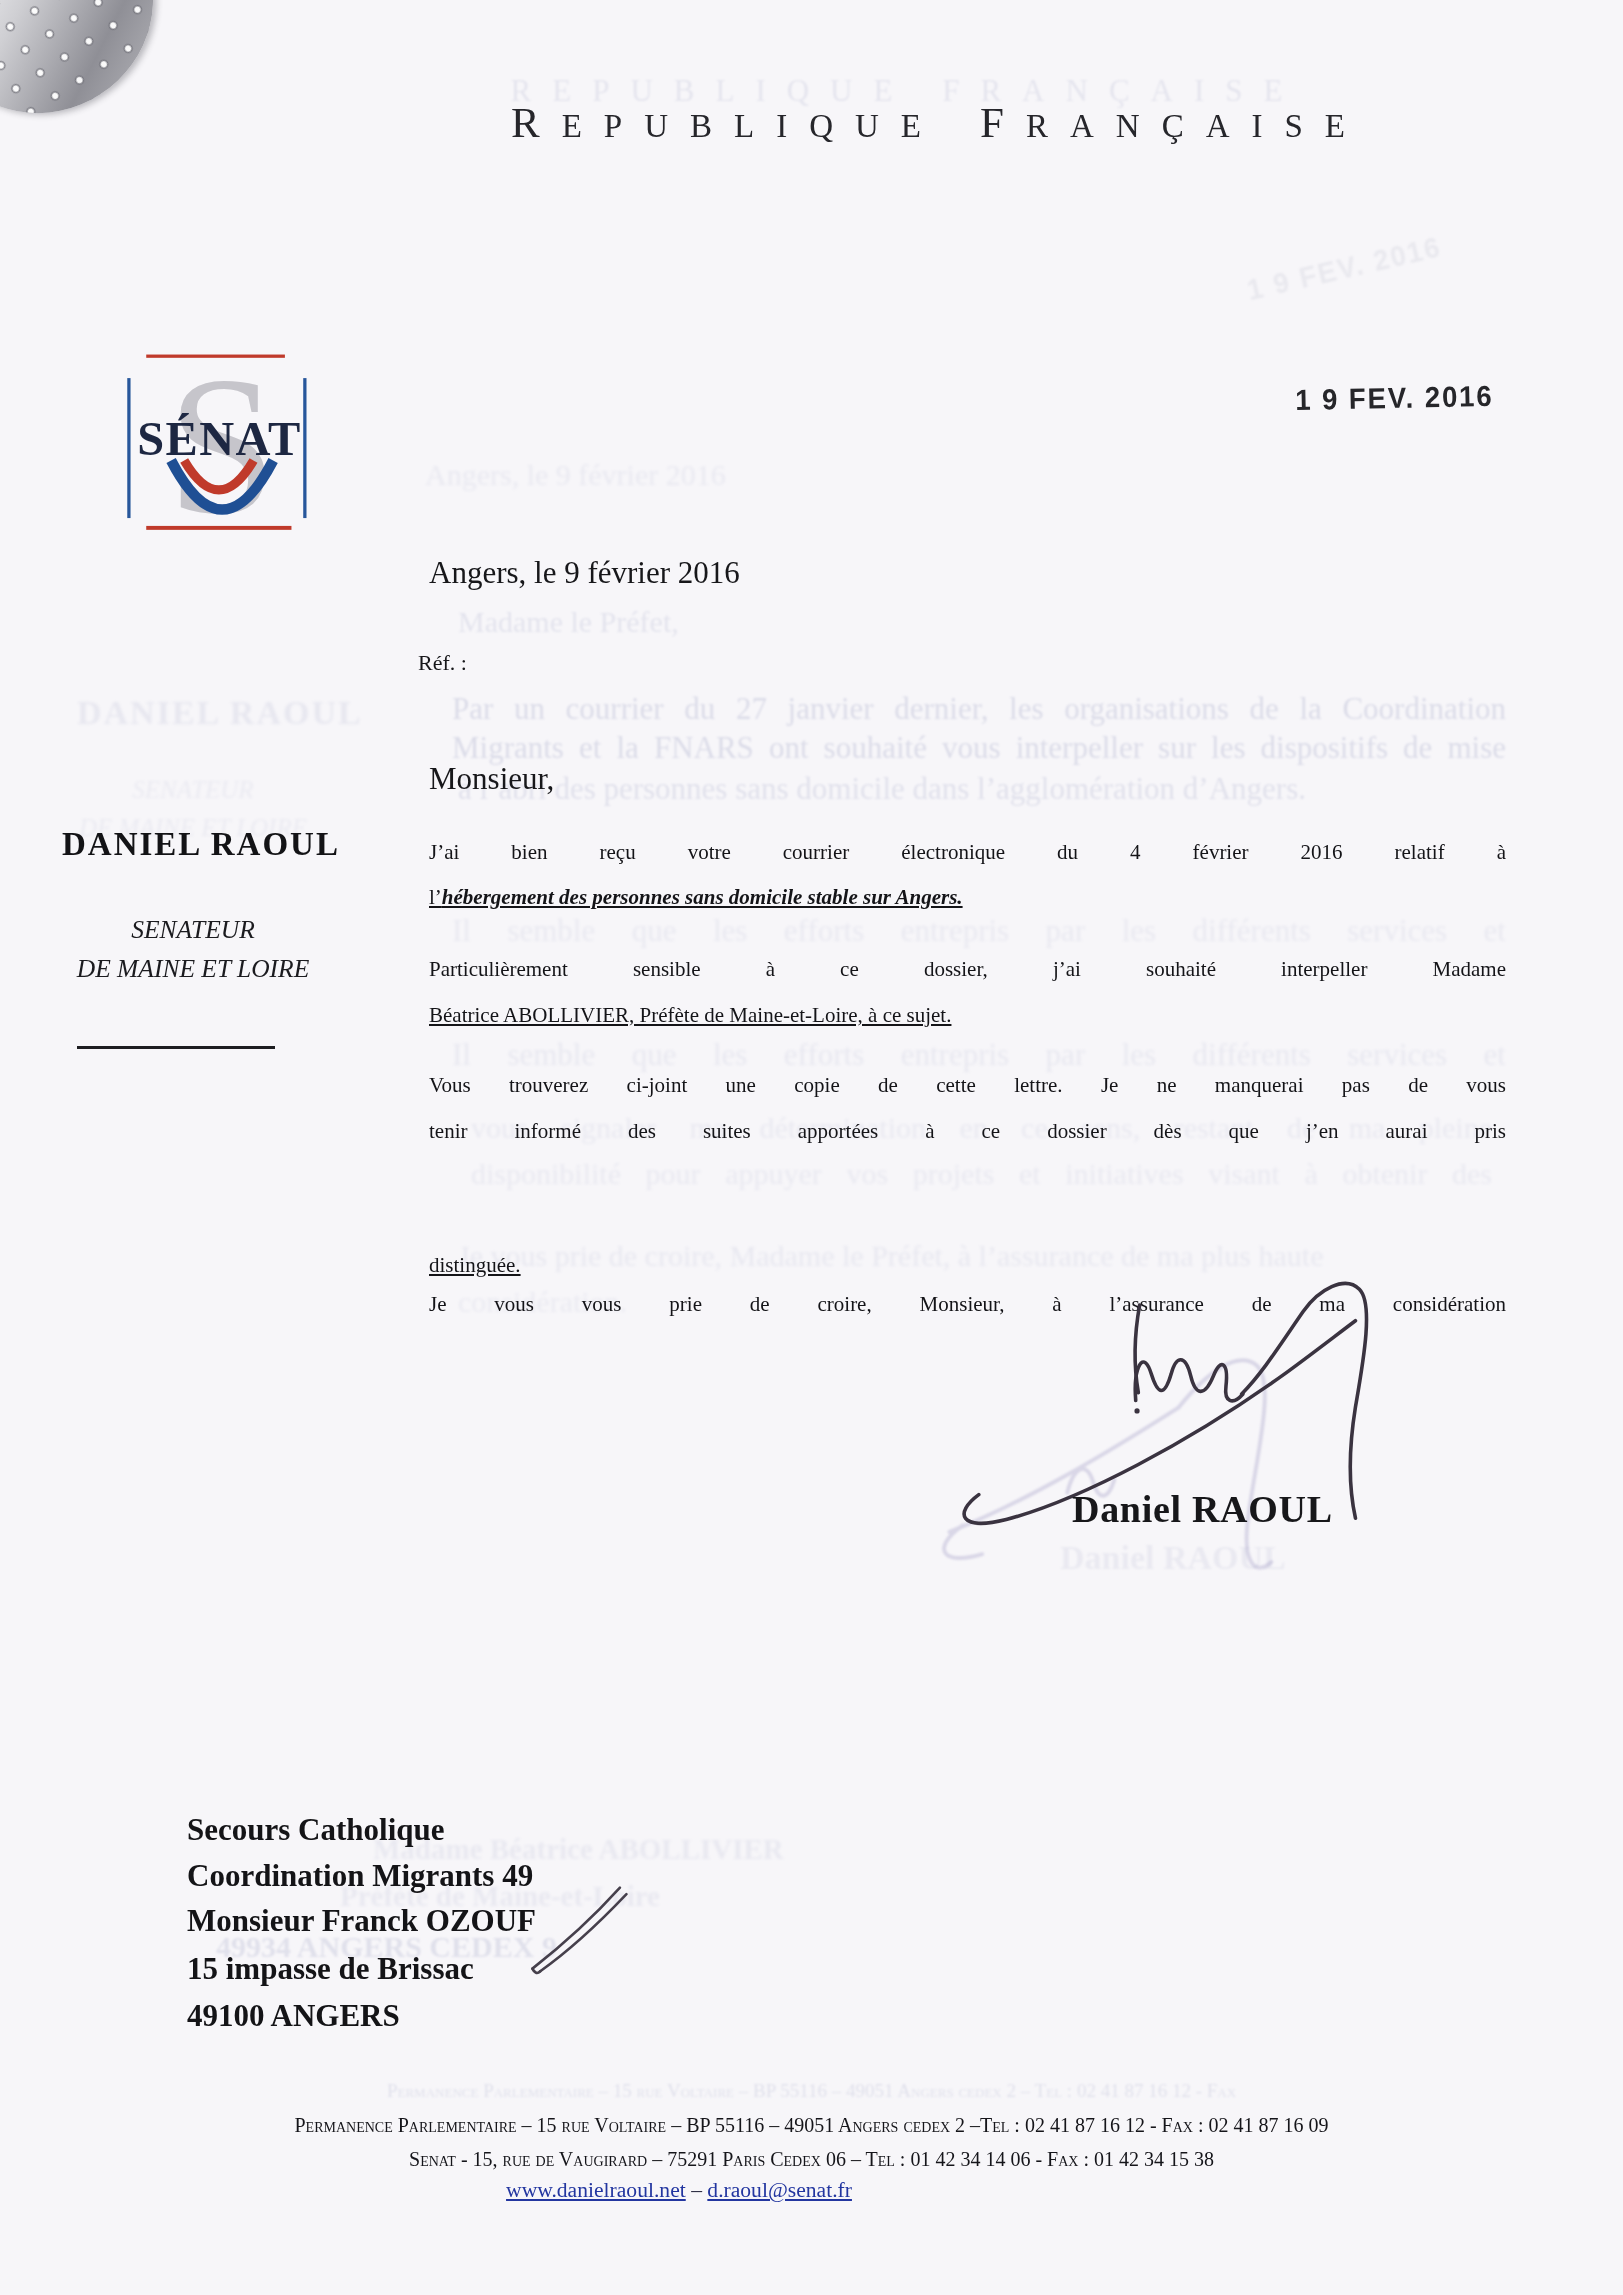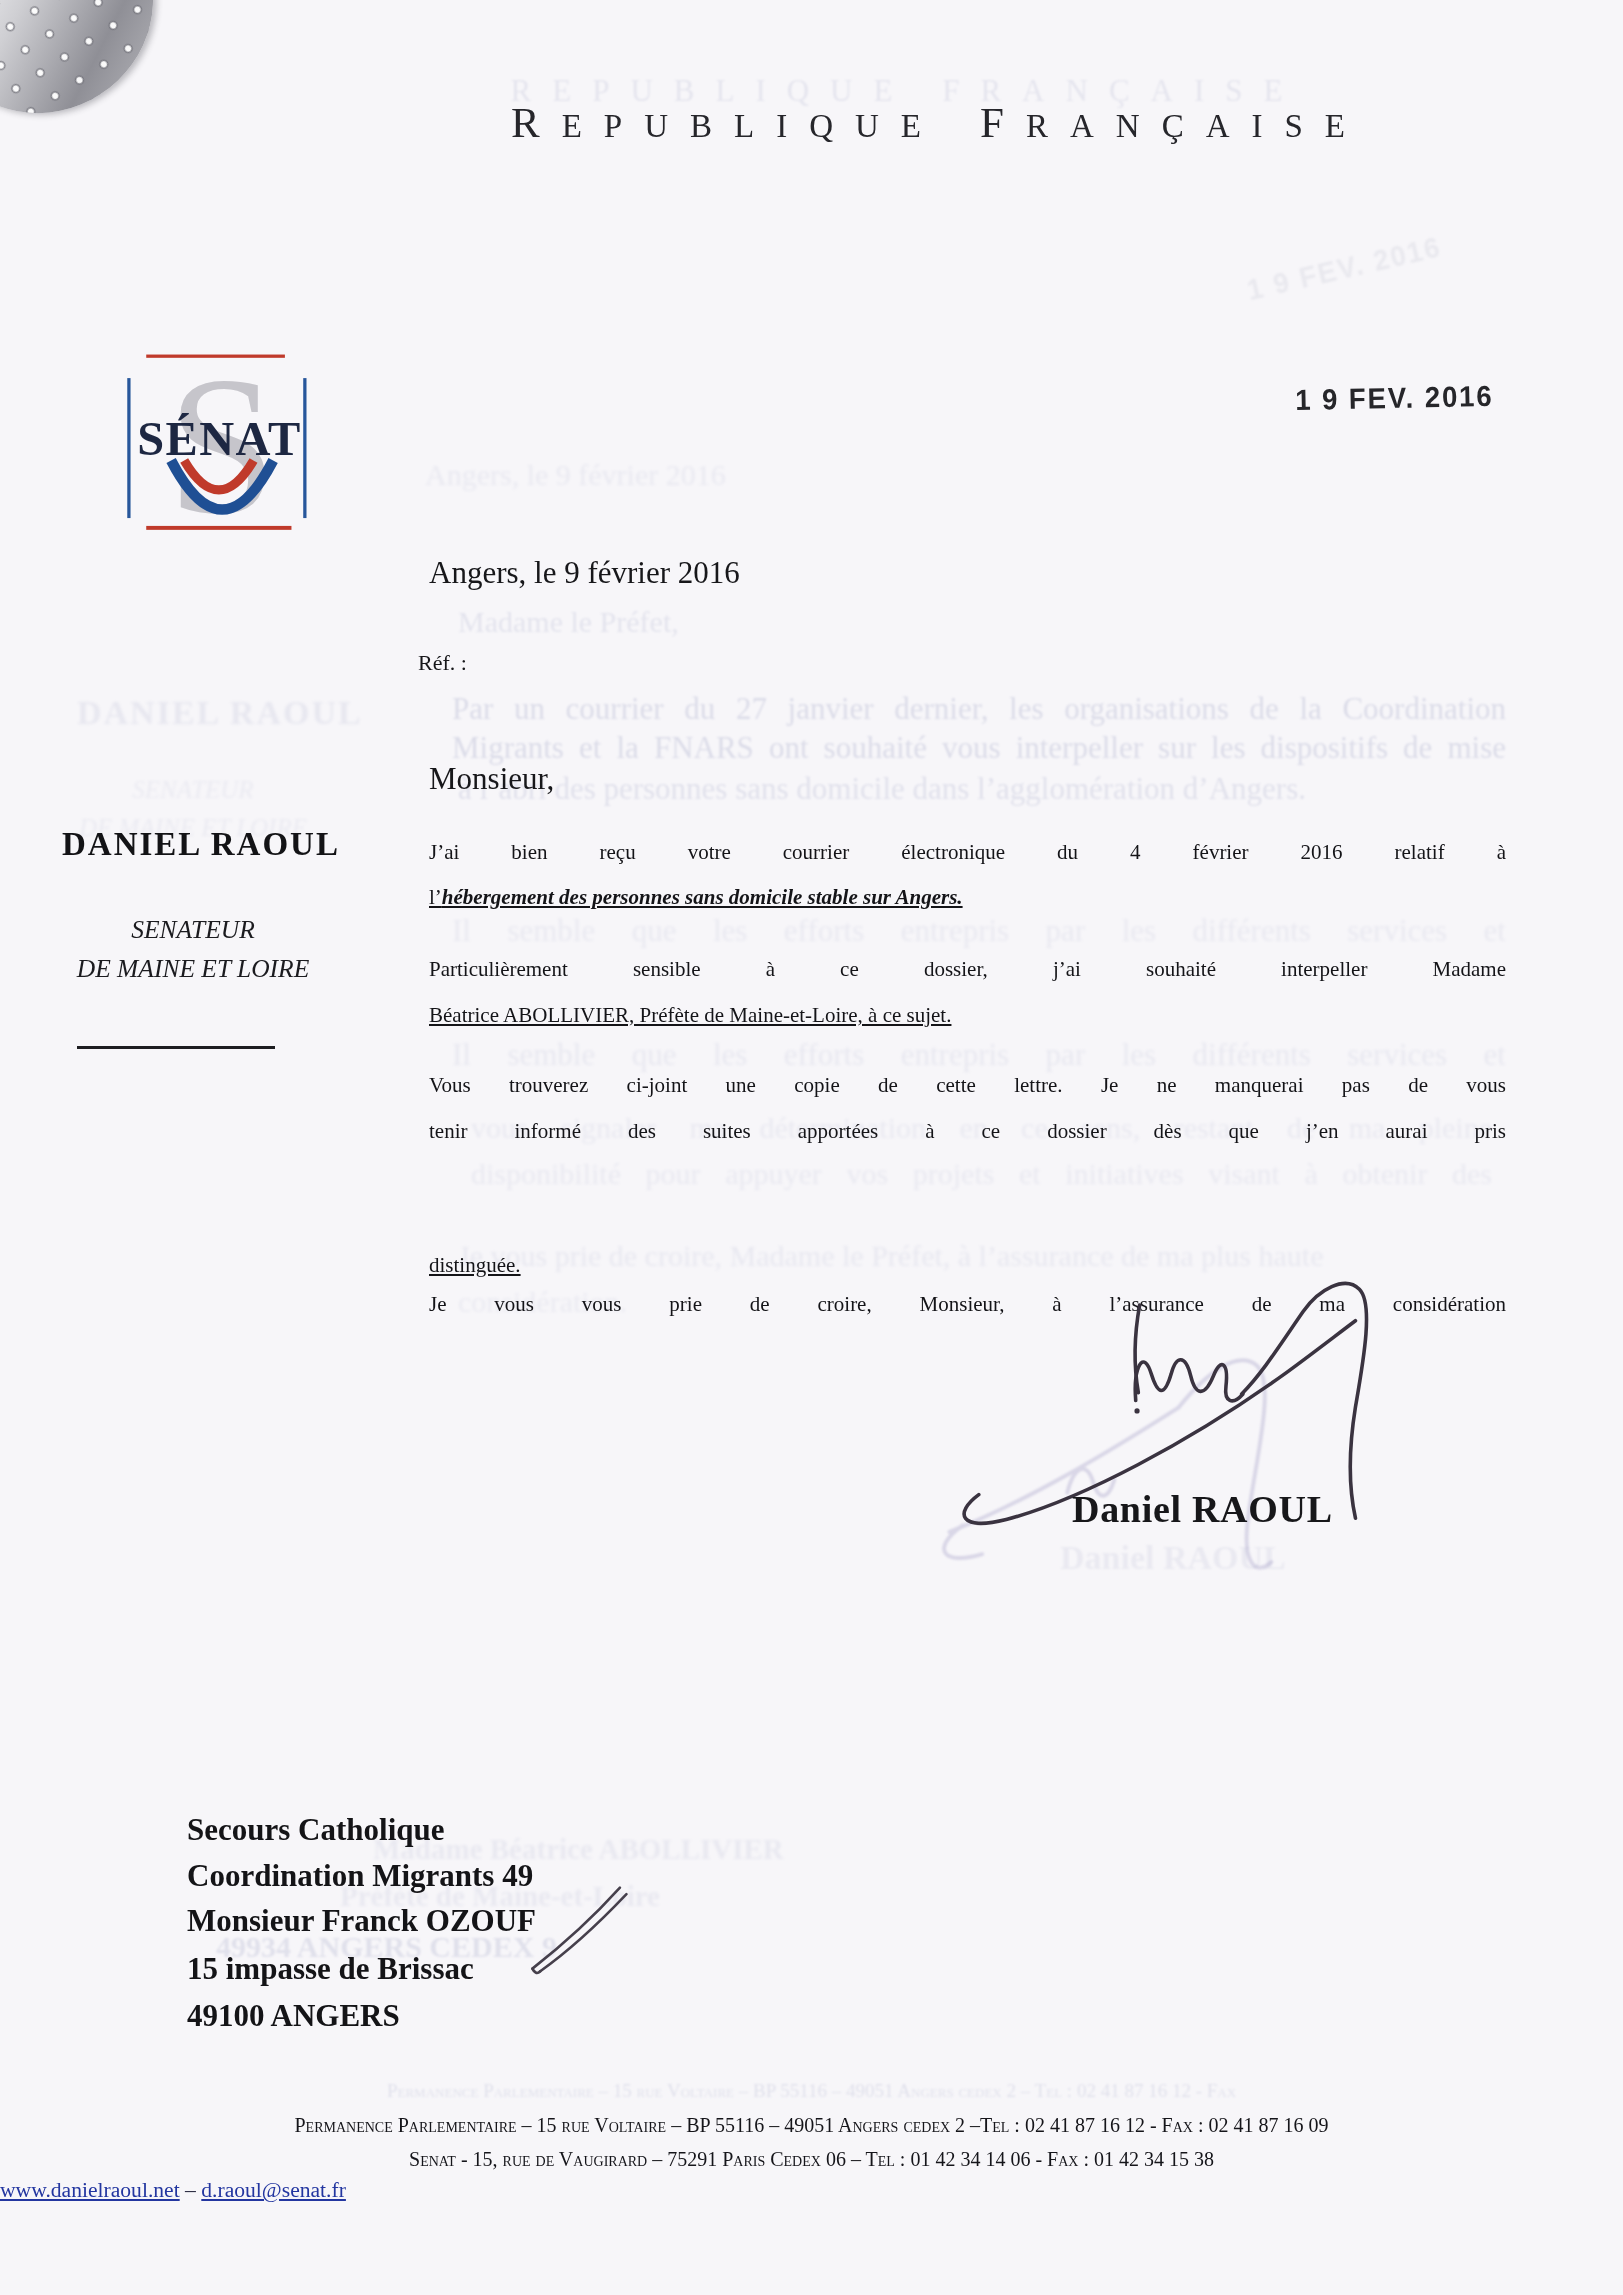--- a/index.html
+++ b/index.html
@@ -34,21 +34,21 @@
   
   .sender-name{left:62px;top:826px;font-size:33px;font-weight:bold;letter-spacing:2px;color:#131316;}
   .sender-title{left:39px;width:308px;text-align:center;font-size:25.5px;font-style:italic;color:#1b1b1f;}
   .rule{left:77px;top:1046px;width:198px;height:2.6px;background:#1d1d21;}
 
   
   .addr{left:187px;font-size:31px;font-weight:bold;color:#141417;}
 
   
   .foot{left:0;width:1623px;text-align:center;font-variant-caps:small-caps;color:#15151a;}
-  .links{left:0;width:1358px;text-align:left;font-size:21.6px;}
+  .links{left:0;width:1358px;text-align:center;font-size:21.6px;}
   .links a{color:#2336a0;text-decoration:underline;cursor:pointer;}
   .links .sep{color:#23233a;text-decoration:none;}
   .ghost-foot{left:0;width:1623px;text-align:center;font-variant-caps:small-caps;font-size:19px;opacity:.17;filter:blur(0.8px);}
 
   
   .staple{left:-51px;top:-41px;width:223px;height:147px;
     background:linear-gradient(150deg,#f4f4f6 0%,#cfcfd3 30%,#8f8f96 68%,#b7b7bc 100%);
     border-radius:0 0 111px 111px / 0 0 105px 105px;
     transform:rotate(-33deg);box-shadow:2px 3.3px 5.9px rgba(40,40,50,.3);z-index:4;overflow:hidden;}
   .staple .dots{position:absolute;left:0;top:0;right:0;bottom:0;

